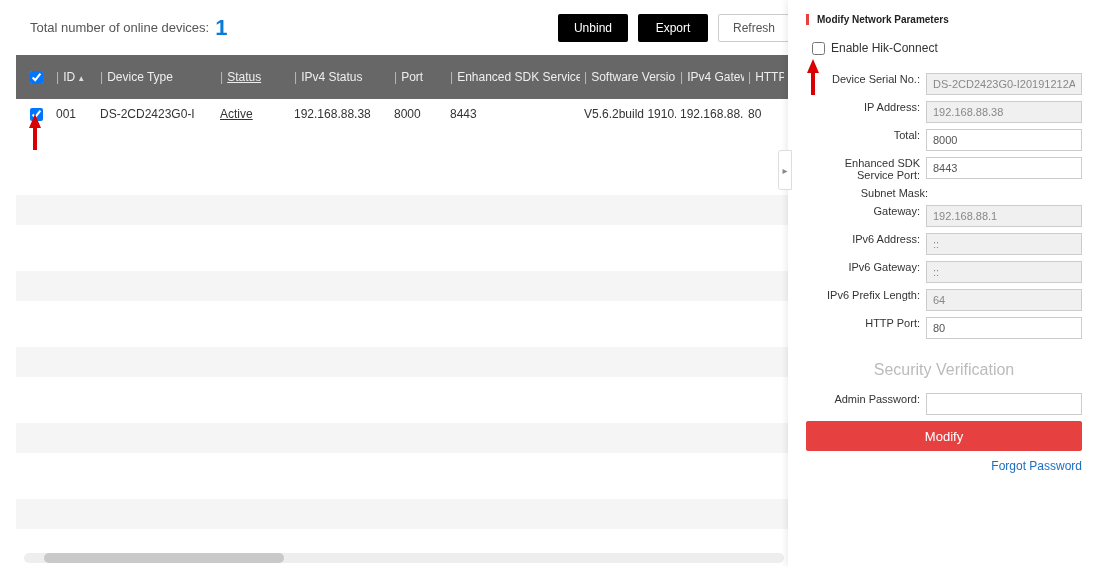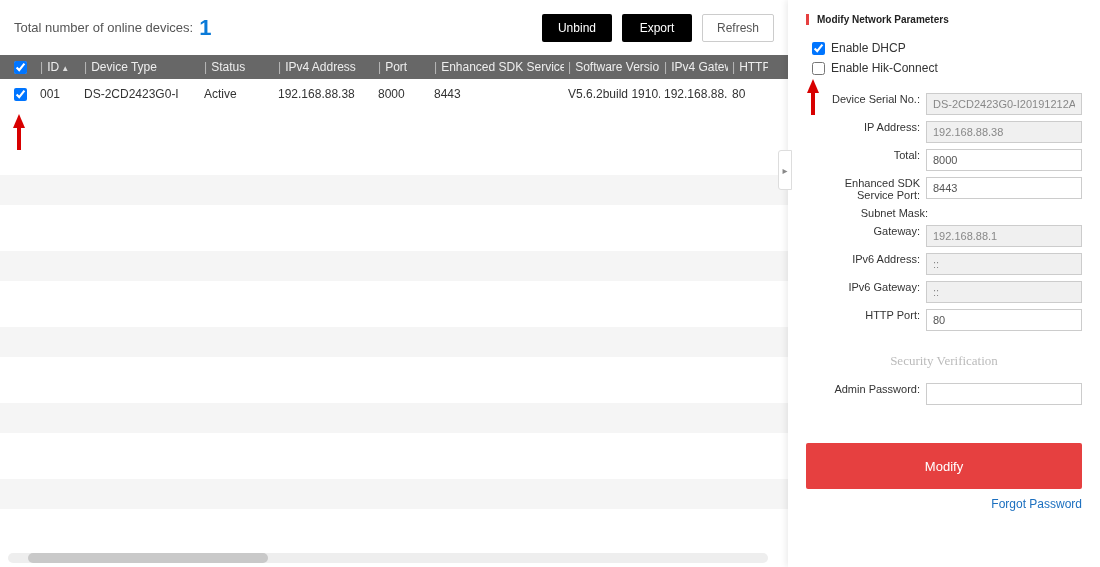--- a/index.html
+++ b/index.html
@@ -8,21 +8,21 @@
     font-size: 12px;
     color: #333;
     background: #fff;
     width: 1100px;
     height: 567px;
     overflow: hidden;
     position: relative;
   }
   .main {
     position: absolute;
-    left: 0;
+    left: 16px;
     top: 0;
     width: 788px;
     height: 567px;
   }
   .topbar {
     display: flex;
     align-items: center;
     height: 55px;
     padding: 0 14px;
   }
@@ -46,31 +46,31 @@
     font-size: 12px;
     cursor: pointer;
     padding: 0 14px;
   }
   .btn-red { background: #000000; color: #fff; }
   .btn-plain { background: #fff; color: #555; border-color: #ccc; }
 
   .table-head {
     display: flex;
     align-items: center;
-    height: 24px;
+    height: 44px;
     background: #676767;
     color: #eee;
     font-size: 12px;
     padding-left: 10px;
   }
   .th, .td { padding: 0 4px; white-space: nowrap; overflow: hidden; }
   .col-chk  { width: 26px; display:flex; align-items:center; }
   .col-id   { width: 44px; }
   .col-type { width: 120px; }
-  .col-stat { width: 74px; }
+  .col-stat { width: 74px; text-decoration: underline; }
   .col-ip   { width: 100px; }
   .col-port { width: 56px; }
   .col-sdk  { width: 134px; }
   .col-sw   { width: 96px; }
   .col-gw   { width: 68px; }
   .col-http { width: 40px; }
   .sep { color: #bbb; margin-right: 4px; }
   .sort { font-size: 8px; margin-left: 2px; color:#ddd; }
 
   .table-body { }
@@ -169,36 +169,34 @@
     color: #555;
     background: #fff;
   }
   .field input[disabled]{
     background: #f0f0f0;
     color: #888;
   }
   .sec-ver {
     text-align: center;
     color: #bbb;
-    font-size: 13px;
+    font-size: 16px;
     margin: 22px 0 14px 0;
-    font-family: Liberation Serif, serif;
   }
   .pw-field { }
 
   .modify-btn {
     width: 100%;
-    height: 46px;
+    height: 30px;
     background: #e64040;
     color: #fff;
     border: none;
     font-size: 13px;
     border-radius: 2px;
     cursor: pointer;
-    margin-top: 32px;
   }
   .forgot {
     display: block;
     text-align: right;
     color: #1b6fbf;
     font-size: 12px;
     margin-top: 8px;
     cursor: pointer;
   }
 
@@ -231,21 +229,21 @@
     </div>
   </div>
 
   <div class="table-head">
     <div class="th col-chk">
         <input type="checkbox" checked="" style="">
       </div>
     <div class="th col-id"><span class="sep">|</span><span>ID</span><span class="sort">▲</span></div>
     <div class="th col-type"><span class="sep">|</span><span>Device Type</span></div>
     <div class="th col-stat"><span class="sep">|</span><span>Status</span></div>
-    <div class="th col-ip"><span class="sep">|</span><span>IPv4 Address</span></div>
+    <div class="th col-ip"><span class="sep">|</span><span>IPv4 Status</span></div>
     <div class="th col-port"><span class="sep">|</span><span>Port</span></div>
     <div class="th col-sdk"><span class="sep">|</span><span>Enhanced SDK Service Port</span></div>
     <div class="th col-sw"><span class="sep">|</span><span>Software Version</span></div>
     <div class="th col-gw"><span class="sep">|</span><span>IPv4 Gateway</span></div>
     <div class="th col-http"><span class="sep">|</span><span>HTTP</span></div>
   </div>
 
   <div class="table-body">
     <div class="row">
       <div class="td col-chk">
@@ -281,24 +279,20 @@
   <div class="scroll-track">
     <div class="scroll-thumb"></div>
   </div>
 </div>
 
 <div class="panel">
   <div class="collapse-handle">▸</div>
 
   <div class="panel-title">Modify Network Parameters</div>
 
-  <div class="chk-row">
-    <input type="checkbox" checked="" style="">
-    <span>Enable DHCP</span>
-  </div>
   <div class="chk-row" style="position:relative;">
     <input type="checkbox" style="">
     <span>Enable Hik-Connect</span>
     <div class="arrow-up" style="left:1px; top:18px;"></div>
     <div class="arrow-stem" style="left:5px; top:30px;"></div>
   </div>
 
   <div class="form">
     <div class="field">
       <label>Device Serial No.:</label>
@@ -325,20 +319,24 @@
     </div>
     <div class="field">
       <label>IPv6 Address:</label>
       <input disabled="" value="::" style="">
     </div>
     <div class="field">
       <label>IPv6 Gateway:</label>
       <input disabled="" value="::" style="">
     </div>
     <div class="field">
+      <label>IPv6 Prefix Length:</label>
+      <input disabled="" value="64" style="">
+    </div>
+    <div class="field">
       <label>HTTP Port:</label>
       <input value="80" style="">
     </div>
 
     <div class="sec-ver">Security Verification</div>
 
     <div class="field pw-field">
       <label>Admin Password:</label>
       <input type="password" style="">
     </div>

